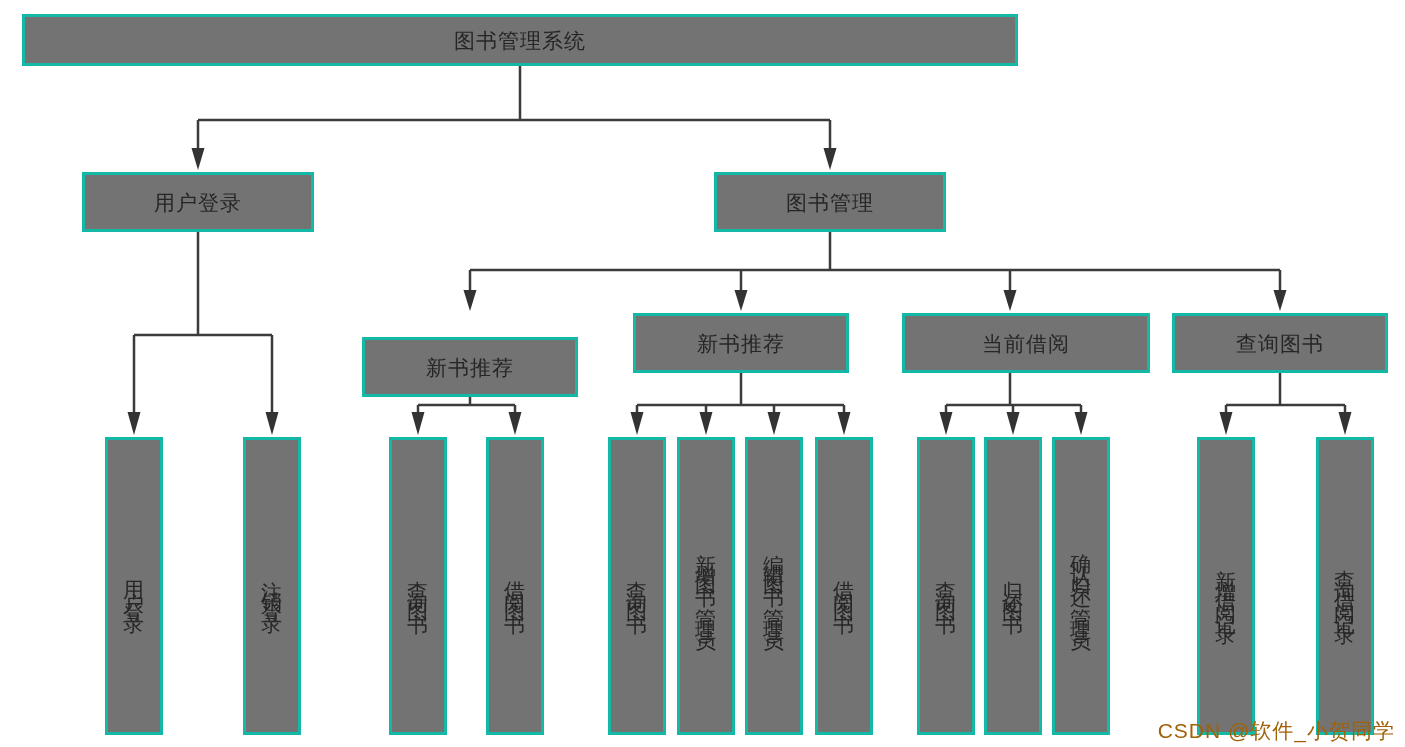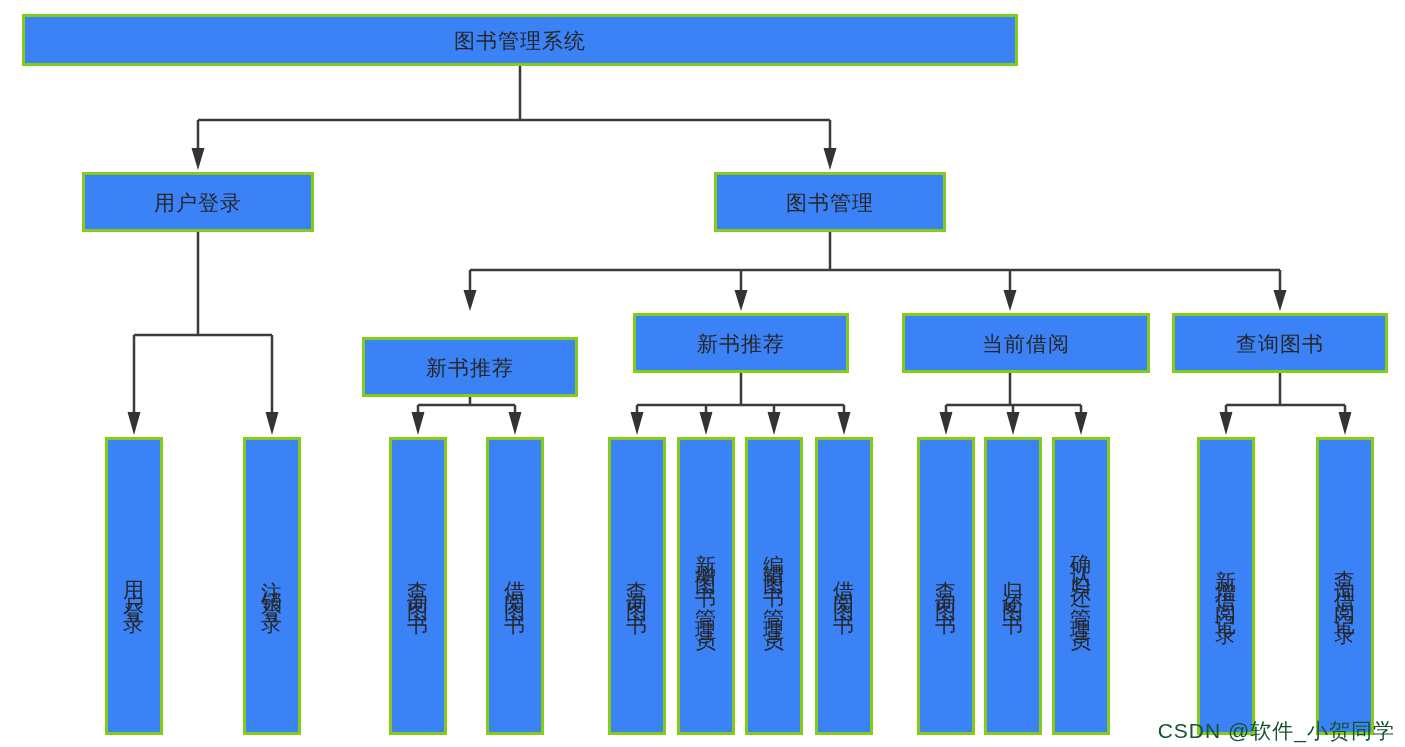--- a/index.html
+++ b/index.html
@@ -2,21 +2,21 @@
 <html><head>
 <meta charset="utf-8">
 <style>
   html,body{margin:0;padding:0;background:#ffffff;}
   .canvas{
     position:relative;width:1405px;height:747px;background:#ffffff;
     font-family:"Liberation Sans","DejaVu Sans",sans-serif;overflow:hidden;
   }
   .connector-layer{position:absolute;left:0;top:0;width:1405px;height:747px;z-index:1;}
   .box{
-    position:absolute;background:#3b82f6;border:3px solid #84cc16;box-sizing:border-box;
+    position:absolute;background:#737373;border:3px solid #14b8a6;box-sizing:border-box;
     display:flex;align-items:center;justify-content:center;
     color:#262626;font-size:21px;line-height:1;z-index:2;letter-spacing:1px;
   }
   .vbox{
     writing-mode:vertical-rl;letter-spacing:11px;font-size:21px;
     display:flex;align-items:center;justify-content:center;
   }
   
   .n-root{left:22px;top:14px;width:996px;height:52px;}
   .n-user-login{left:82px;top:172px;width:232px;height:60px;}
@@ -26,21 +26,21 @@
   .n-cur-borrow{left:902px;top:313px;width:248px;height:60px;}
   .n-borrow-rec{left:1172px;top:313px;width:216px;height:60px;}
   .leaf{top:437px;width:58px;height:298px;}
   .l-a1{left:105px;} .l-a2{left:243px;}
   .l-b1{left:389px;} .l-b2{left:486px;}
   .l-c1{left:608px;} .l-c2{left:677px;} .l-c3{left:745px;} .l-c4{left:815px;}
   .l-d1{left:917px;} .l-d2{left:984px;} .l-d3{left:1052px;}
   .l-e1{left:1197px;} .l-e2{left:1316px;}
   .watermark{
     position:absolute;right:10px;top:717px;z-index:3;
-    color:#14532d;font-size:21px;letter-spacing:1px;
+    color:#a16207;font-size:21px;letter-spacing:1px;
   }
 </style>
 </head>
 <body>
 
 <div class="canvas">
 
   <svg class="connector-layer" width="1405" height="747" viewBox="0 0 1405 747" xmlns="http://www.w3.org/2000/svg">
     <path fill="none" stroke="#3b3b3b" stroke-width="2.5" d="
       M520 66 V120 M198 120 H830 M198 120 V150 M830 120 V150

